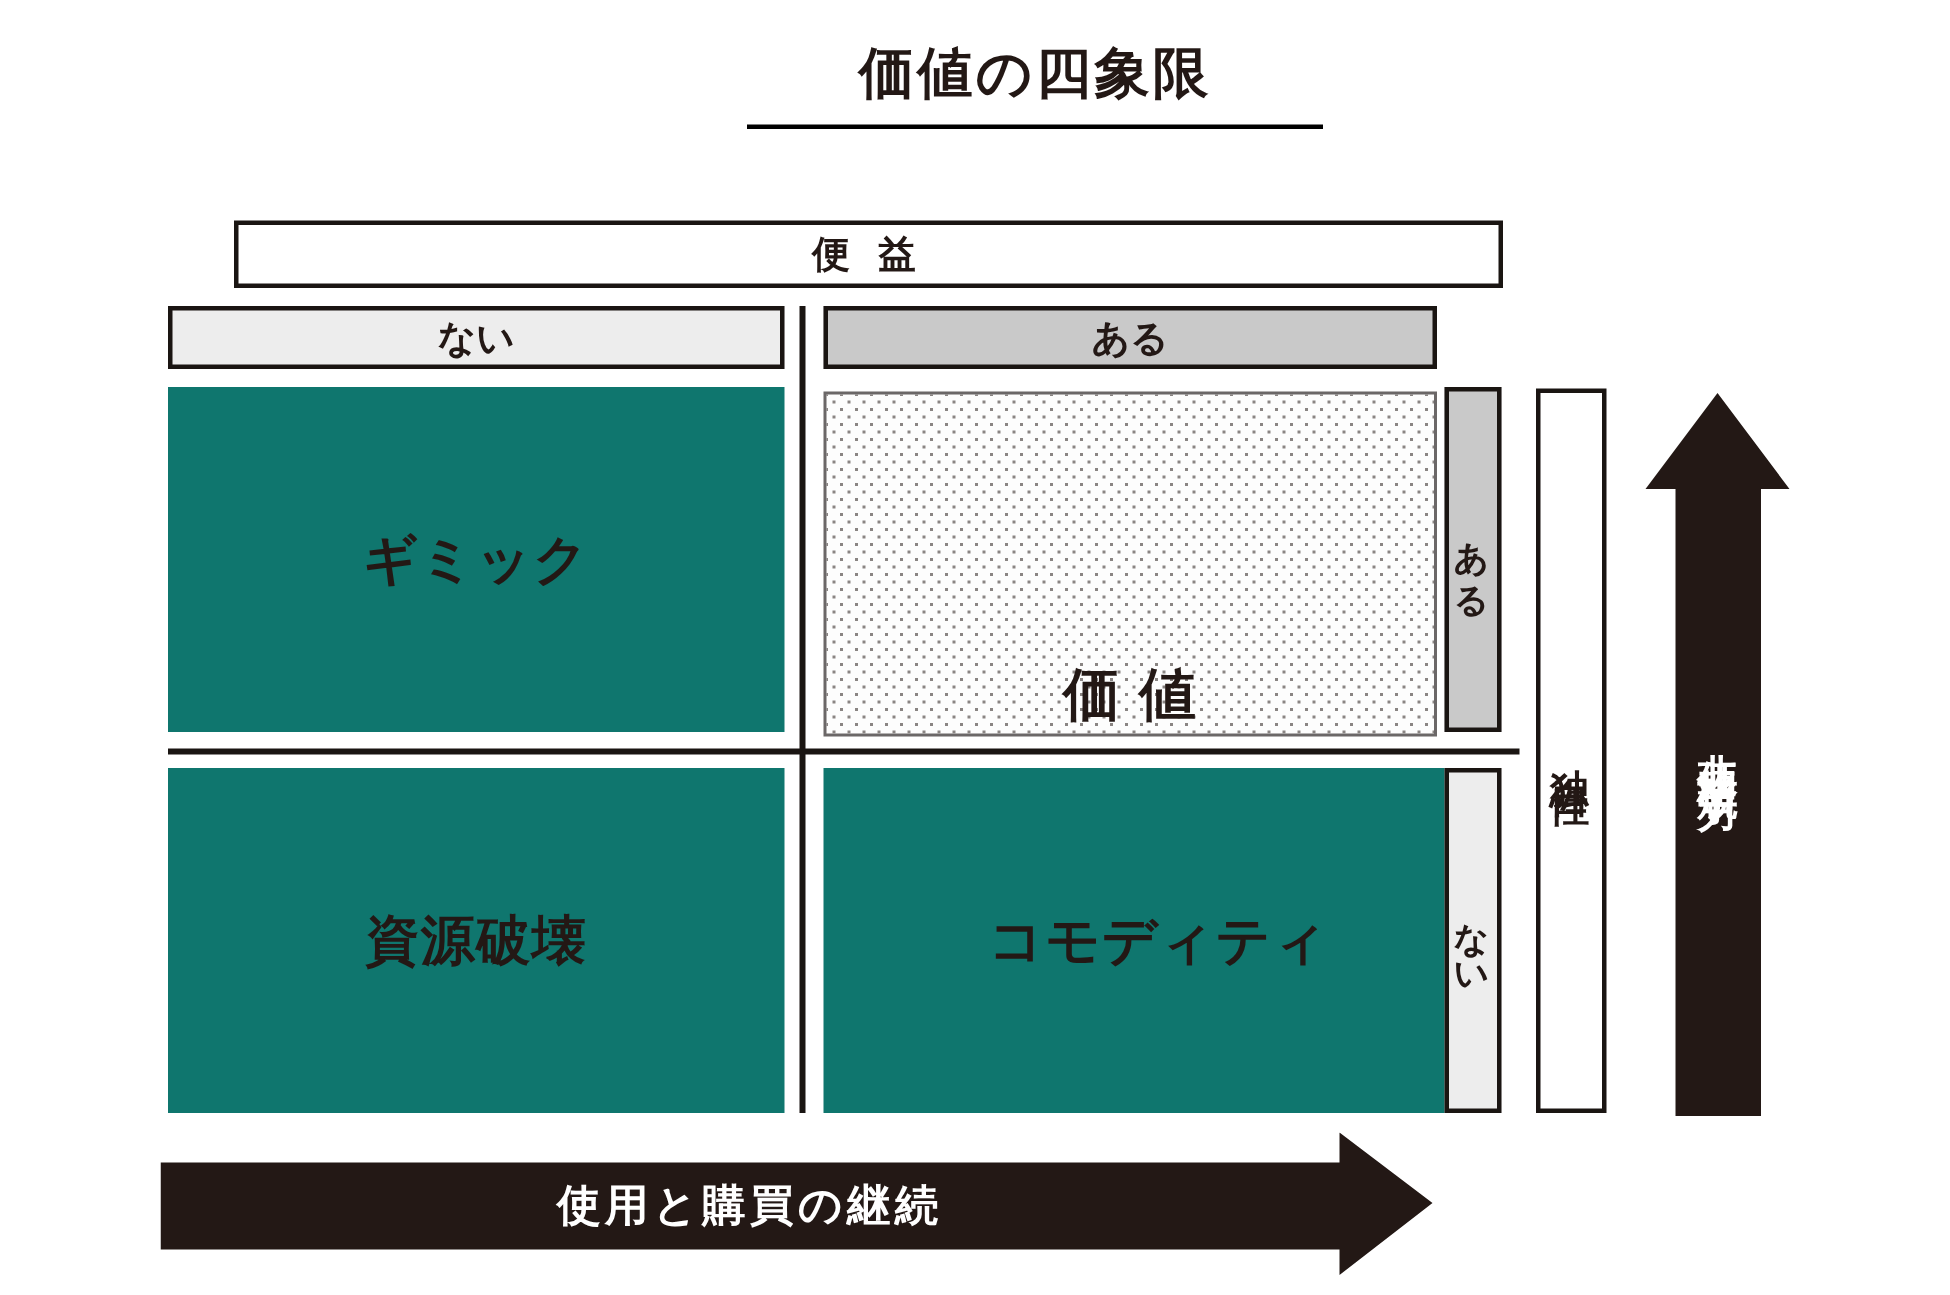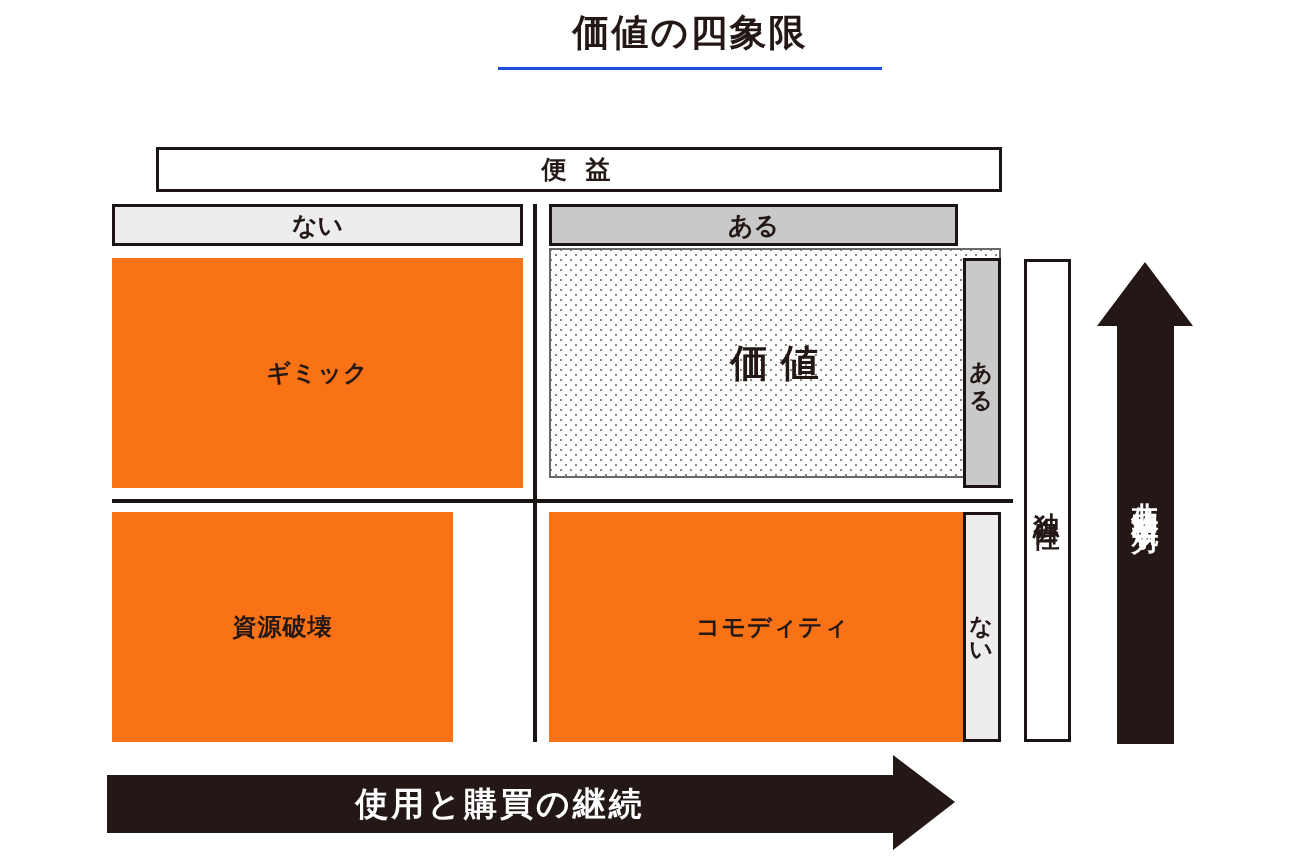--- a/index.html
+++ b/index.html
@@ -3,23 +3,23 @@
 <meta charset="utf-8">
 <style>
   html,body{margin:0;padding:0;background:#ffffff;}
   .canvas{
     position:relative;width:1300px;height:863px;background:#ffffff;overflow:hidden;
     font-family:"Liberation Sans","DejaVu Sans",sans-serif;color:#231815;
   }
   .abs{position:absolute;box-sizing:border-box;}
   
   .title{
-    left:498px;top:8px;width:384px;text-align:center;
+    left:498px;top:24px;width:384px;text-align:center;
     font-size:37px;font-weight:bold;letter-spacing:2px;
-    border-bottom:3px solid #1d4ed8;padding-bottom:9px;
+    border-bottom:3px solid #000000;padding-bottom:9px;
   }
   
   .benefit-bar{
     left:112px;top:147px;width:846px;height:45px;background:#ffffff;
     border:3px solid #1a1512;display:flex;align-items:center;justify-content:center;
     font-size:25px;font-weight:bold;letter-spacing:6px;margin-left:44px;
   }
   
   .col-head{
     top:204px;height:42px;border:3px solid #1a1512;
@@ -27,31 +27,31 @@
     font-size:25px;font-weight:bold;
   }
   .col-head.no{left:112px;width:411px;background:#ededed;}
   .col-head.yes{left:549px;width:409px;background:#c9c9c9;}
   
   .v-divider{left:533px;top:204px;width:4px;height:538px;background:#1a1512;}
   .h-divider{left:112px;top:499px;width:901px;height:4px;background:#1a1512;}
   
   .quad{
     display:flex;align-items:center;justify-content:center;
-    font-weight:bold;background:#f97316;font-size:24px;letter-spacing:1px;
+    font-weight:bold;background:#0f766e;font-size:36px;letter-spacing:1px;
   }
   .quad.tl{left:112px;top:258px;width:411px;height:230px;}
   .quad.tr{
-    left:549px;top:248px;width:452px;height:230px;
+    left:549px;top:261px;width:409px;height:230px;
     background-color:#fdfdfd;border:2px solid #6b6767;font-size:38px;
     background-image:radial-gradient(#8a8583 1.1px,transparent 1.3px),
                      radial-gradient(#8a8583 1.1px,transparent 1.3px);
-    background-size:10px 10px;background-position:0 0,5px 5px;
+    background-size:10px 10px;background-position:0 0,5px 5px;align-items:flex-end;
   }
-  .quad.bl{left:112px;top:512px;width:341px;height:230px;}
+  .quad.bl{left:112px;top:512px;width:411px;height:230px;}
   .quad.br{left:549px;top:512px;width:447px;height:230px;}
   
   .row-label{
     left:963px;width:38px;height:230px;border:3px solid #1a1512;
     display:flex;align-items:center;justify-content:center;
     writing-mode:vertical-rl;text-orientation:upright;
     font-size:23px;font-weight:bold;letter-spacing:2px;
   }
   .row-label.yes{top:258px;background:#c9c9c9;}
   .row-label.no{top:512px;background:#ededed;}
@@ -70,21 +70,21 @@
     display:flex;align-items:center;justify-content:center;
     writing-mode:vertical-rl;text-orientation:upright;
     color:#ffffff;font-size:27px;font-weight:bold;letter-spacing:5px;
   }
   
   .right-arrow{left:107px;top:755px;width:850px;height:95px;}
   .right-arrow svg{display:block;}
   .right-arrow-text{
     left:107px;top:775px;width:786px;height:58px;
     display:flex;align-items:center;justify-content:center;
-    color:#ffffff;font-size:33px;font-weight:bold;letter-spacing:3px;
+    color:#ffffff;font-size:29px;font-weight:bold;letter-spacing:3px;
   }
 </style>
 </head>
 <body>
 
 <div class="canvas">
 
   <div class="abs title">価値の四象限</div>
 
   <div class="abs benefit-bar">

